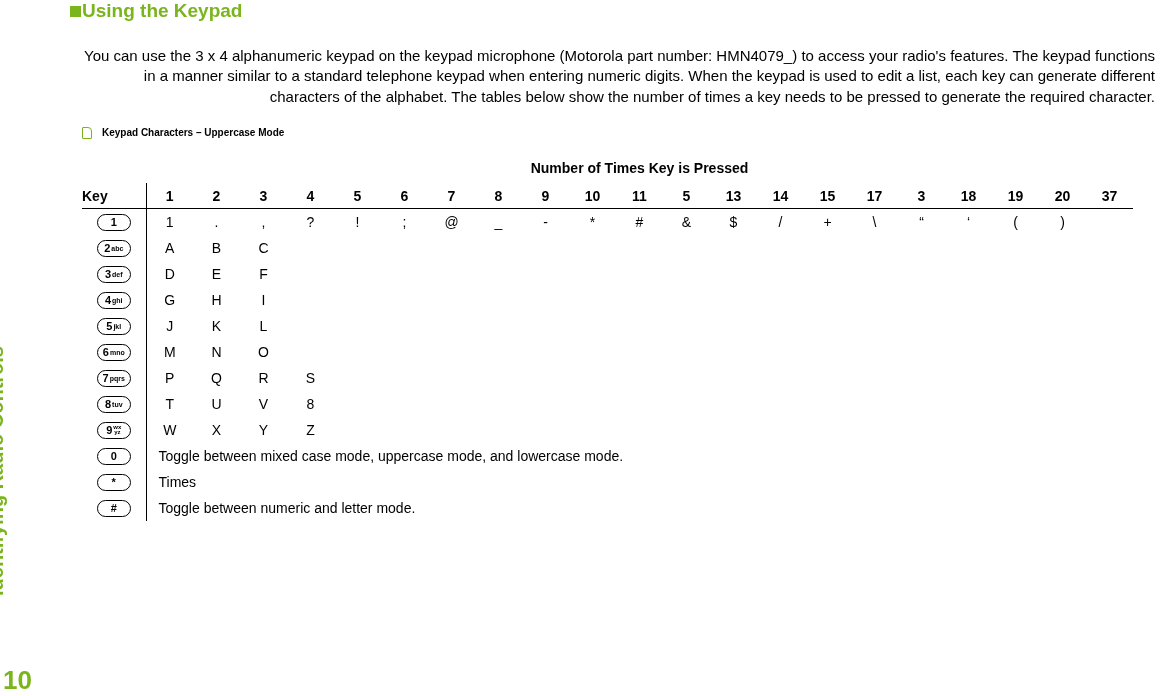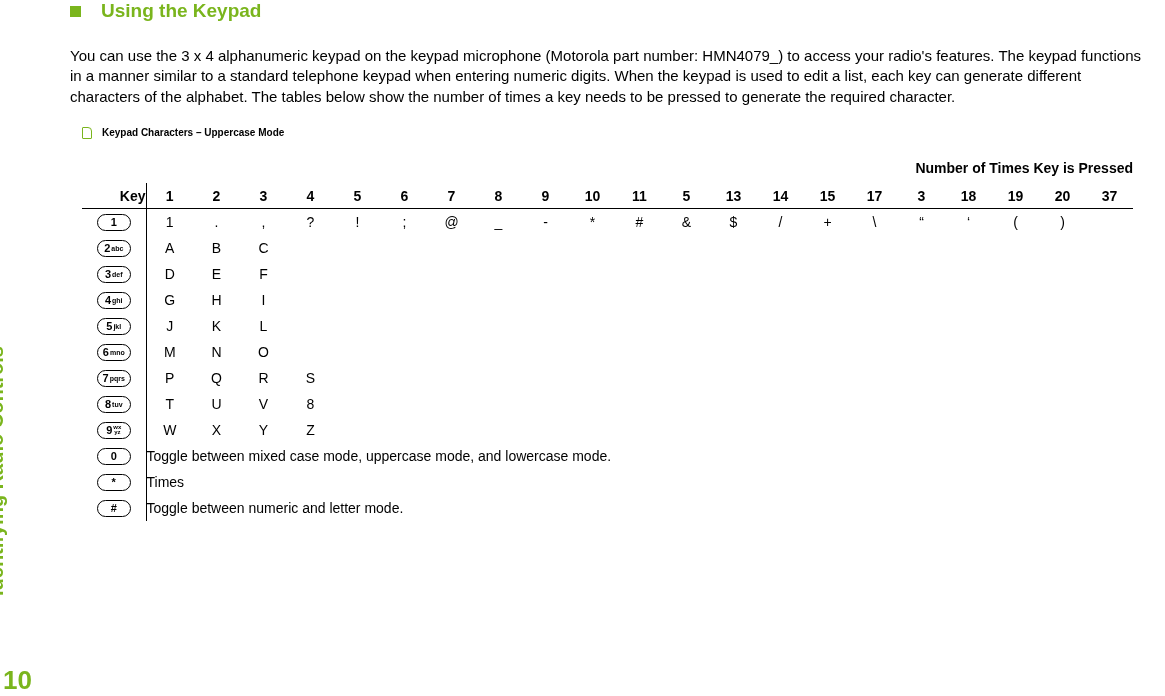--- a/index.html
+++ b/index.html
@@ -35,34 +35,35 @@
     left: 70px;
     top: 0;
     right: 10px;
   }
   .section-title {
     color: #7ab51d;
     font-weight: bold;
     font-size: 19px;
     display: flex;
     align-items: center;
-    gap: 20px;
+    gap: 1px;
     margin-bottom: 24px;
   }
   .section-bullet {
     width: 11px;
     height: 11px;
     background: #7ab51d;
     display: inline-block;
   }
   .intro {
     font-size: 15px;
     line-height: 1.35;
     color: #000;
     margin-bottom: 20px;
+    text-align: right;
   }
   .subsection {
     display: flex;
     align-items: center;
     gap: 10px;
     margin: 0 0 18px 12px;
     font-weight: bold;
     font-size: 10px;
   }
   .sub-icon {
@@ -83,26 +84,26 @@
     padding: 3px 0;
     text-align: center;
     font-weight: normal;
     vertical-align: middle;
     height: 26px;
   }
   .col-key { width: 64px; }
   .col-n { width: 47px; }
   .th-super {
     font-weight: bold;
-    text-align: right;
+    text-align: center;
     padding-bottom: 6px;
   }
   .th-key {
     font-weight: bold;
-    text-align: right;
+    text-align: left;
     border-right: 1px solid #000;
   }
   .th-num {
     font-weight: bold;
     border-bottom: 1px solid #000;
   }
   .key-cell {
     border-right: 1px solid #000;
     text-align: center;
   }
@@ -118,21 +119,21 @@
     font-size: 10px;
     font-weight: bold;
     line-height: 1;
     padding: 0 2px;
   }
   .keycap .big { font-size: 11px; }
   .keycap .sm { font-size: 7px; letter-spacing: 0; }
   .keycap .stack { display:flex; flex-direction:column; line-height:0.8; font-size:6px; }
   .note-cell {
     text-align: left;
-    padding-left: 0;
+    padding-left: 12px;
   }
   .head-row th { border-bottom: 1px solid #000; }
 </style>
 </head>
 <body>
 
 <div class="sidebar-label">Identifying Radio Controls</div>
 
 <div class="page-number">10</div>
 

